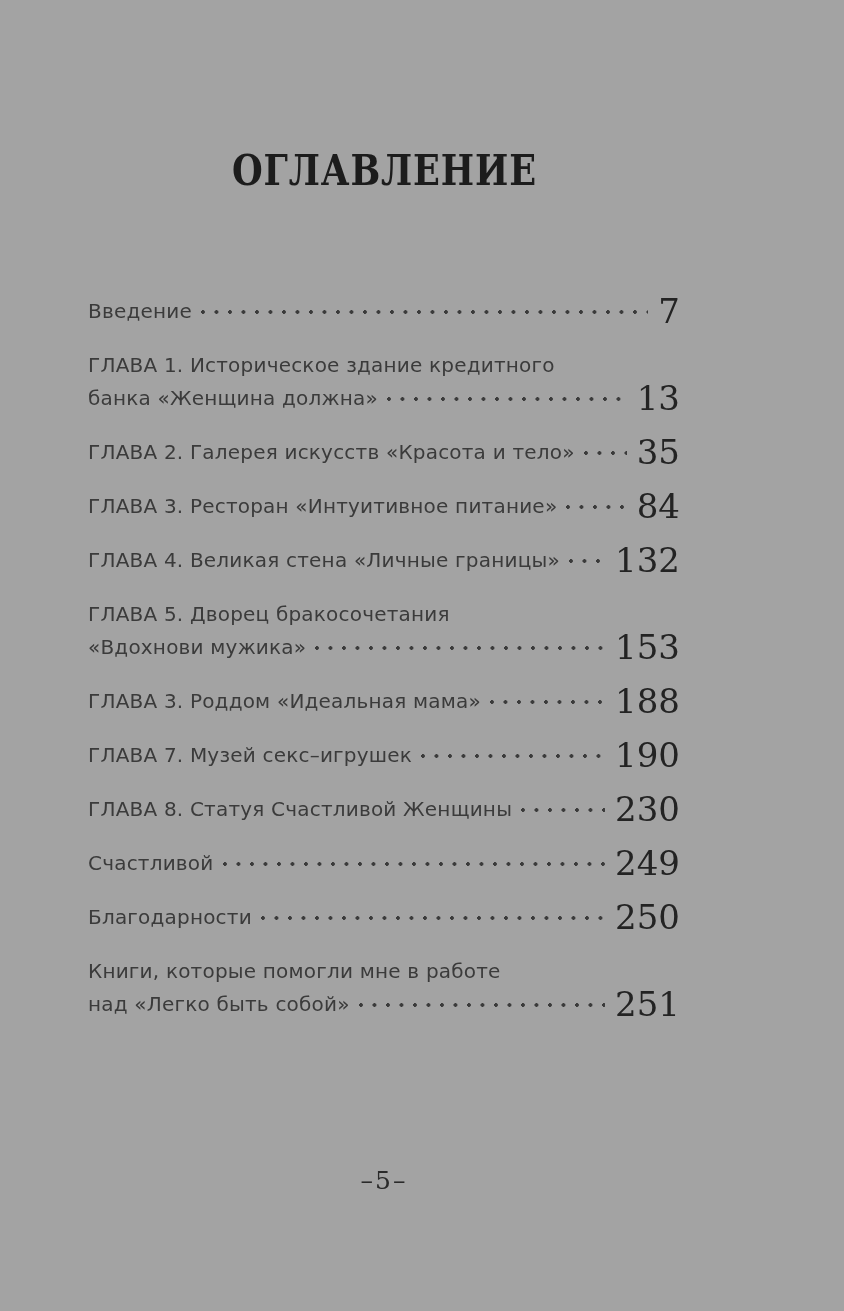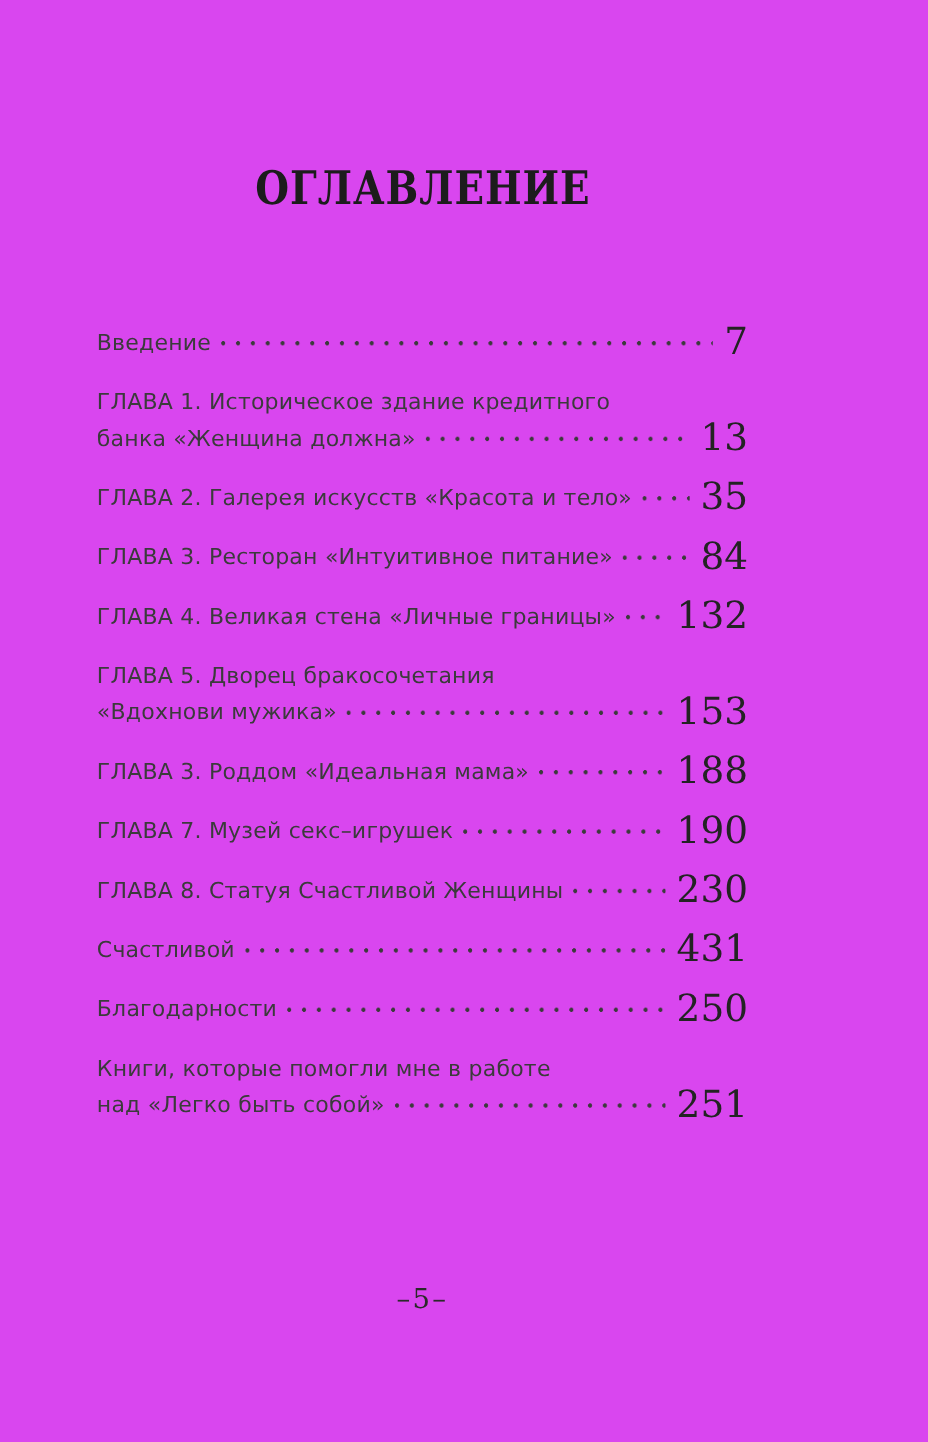--- a/index.html
+++ b/index.html
@@ -1,20 +1,20 @@
 <!DOCTYPE html>
 <html lang="ru"><head>
 <meta charset="utf-8">
 <style>
   html, body { margin: 0; padding: 0; background: #ffffff; }
   .page {
     position: relative;
     width: 844px;
     height: 1311px;
-    background: #d946ef;
+    background: #a3a3a3;
     overflow: hidden;
     font-family: "DejaVu Sans", sans-serif;
   }
   .content {
     position: absolute;
     left: 88px;
     top: 0;
     width: 592px;
     height: 1311px;
   }
@@ -164,21 +164,21 @@
       <span class="leader"></span>
       <span class="pagenum">230</span>
     </div>
   </div>
 
   <div class="toc-row">
 
     <div class="toc-line last">
       <span class="txt">Счастливой</span>
       <span class="leader"></span>
-      <span class="pagenum">431</span>
+      <span class="pagenum">249</span>
     </div>
   </div>
 
   <div class="toc-row">
 
     <div class="toc-line last">
       <span class="txt">Благодарности</span>
       <span class="leader"></span>
       <span class="pagenum">250</span>
     </div>

